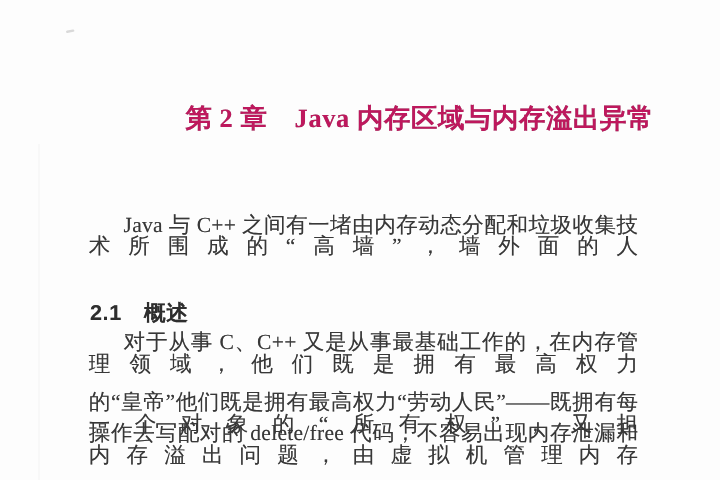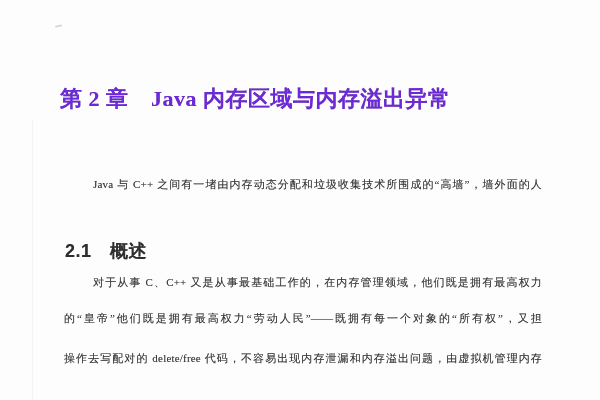--- a/index.html
+++ b/index.html
@@ -38,54 +38,54 @@
     width: 1px;
     height: 280px;
     background: rgba(0,0,0,0.035);
   }
   .chapter-title {
     position: absolute;
     top: 85px;
     left: 60px;
     width: 485px;
     margin: 0;
-    text-align: left;
+    text-align: right;
     font-size: 22px;
     line-height: 28px;
     font-weight: bold;
-    color: #6d28d9;
+    color: #be185d;
     letter-spacing: 0.5px;
     white-space: nowrap;
   }
   .text-block {
     position: absolute;
     left: 60px;
     width: 486px;
   }
   .epigraph   { top: 164px; }
   .paragraph-1 { top: 262px; }
   .paragraph-2 { top: 338px; }
   .line {
-    margin: 4px;
-    font-size: 11px;
-    line-height: 32px;
+    margin: 14px;
+    font-size: 18px;
+    line-height: 18px;
     letter-spacing: 0.2px;
   }
   .justify {
     text-align: justify;
     text-align-last: justify;
   }
   .indent {
     text-indent: 29px;
   }
   .section-heading {
     position: absolute;
     top: 237px;
     left: 61px;
-    margin: 4px;
+    margin: 14px;
     font-family: "Liberation Sans", sans-serif;
     font-size: 18px;
     line-height: 21px;
     font-weight: bold;
     color: #2e2e2e;
     letter-spacing: 0.5px;
   }
   .section-heading .sec-title {
     margin-left: 13px;
   }

